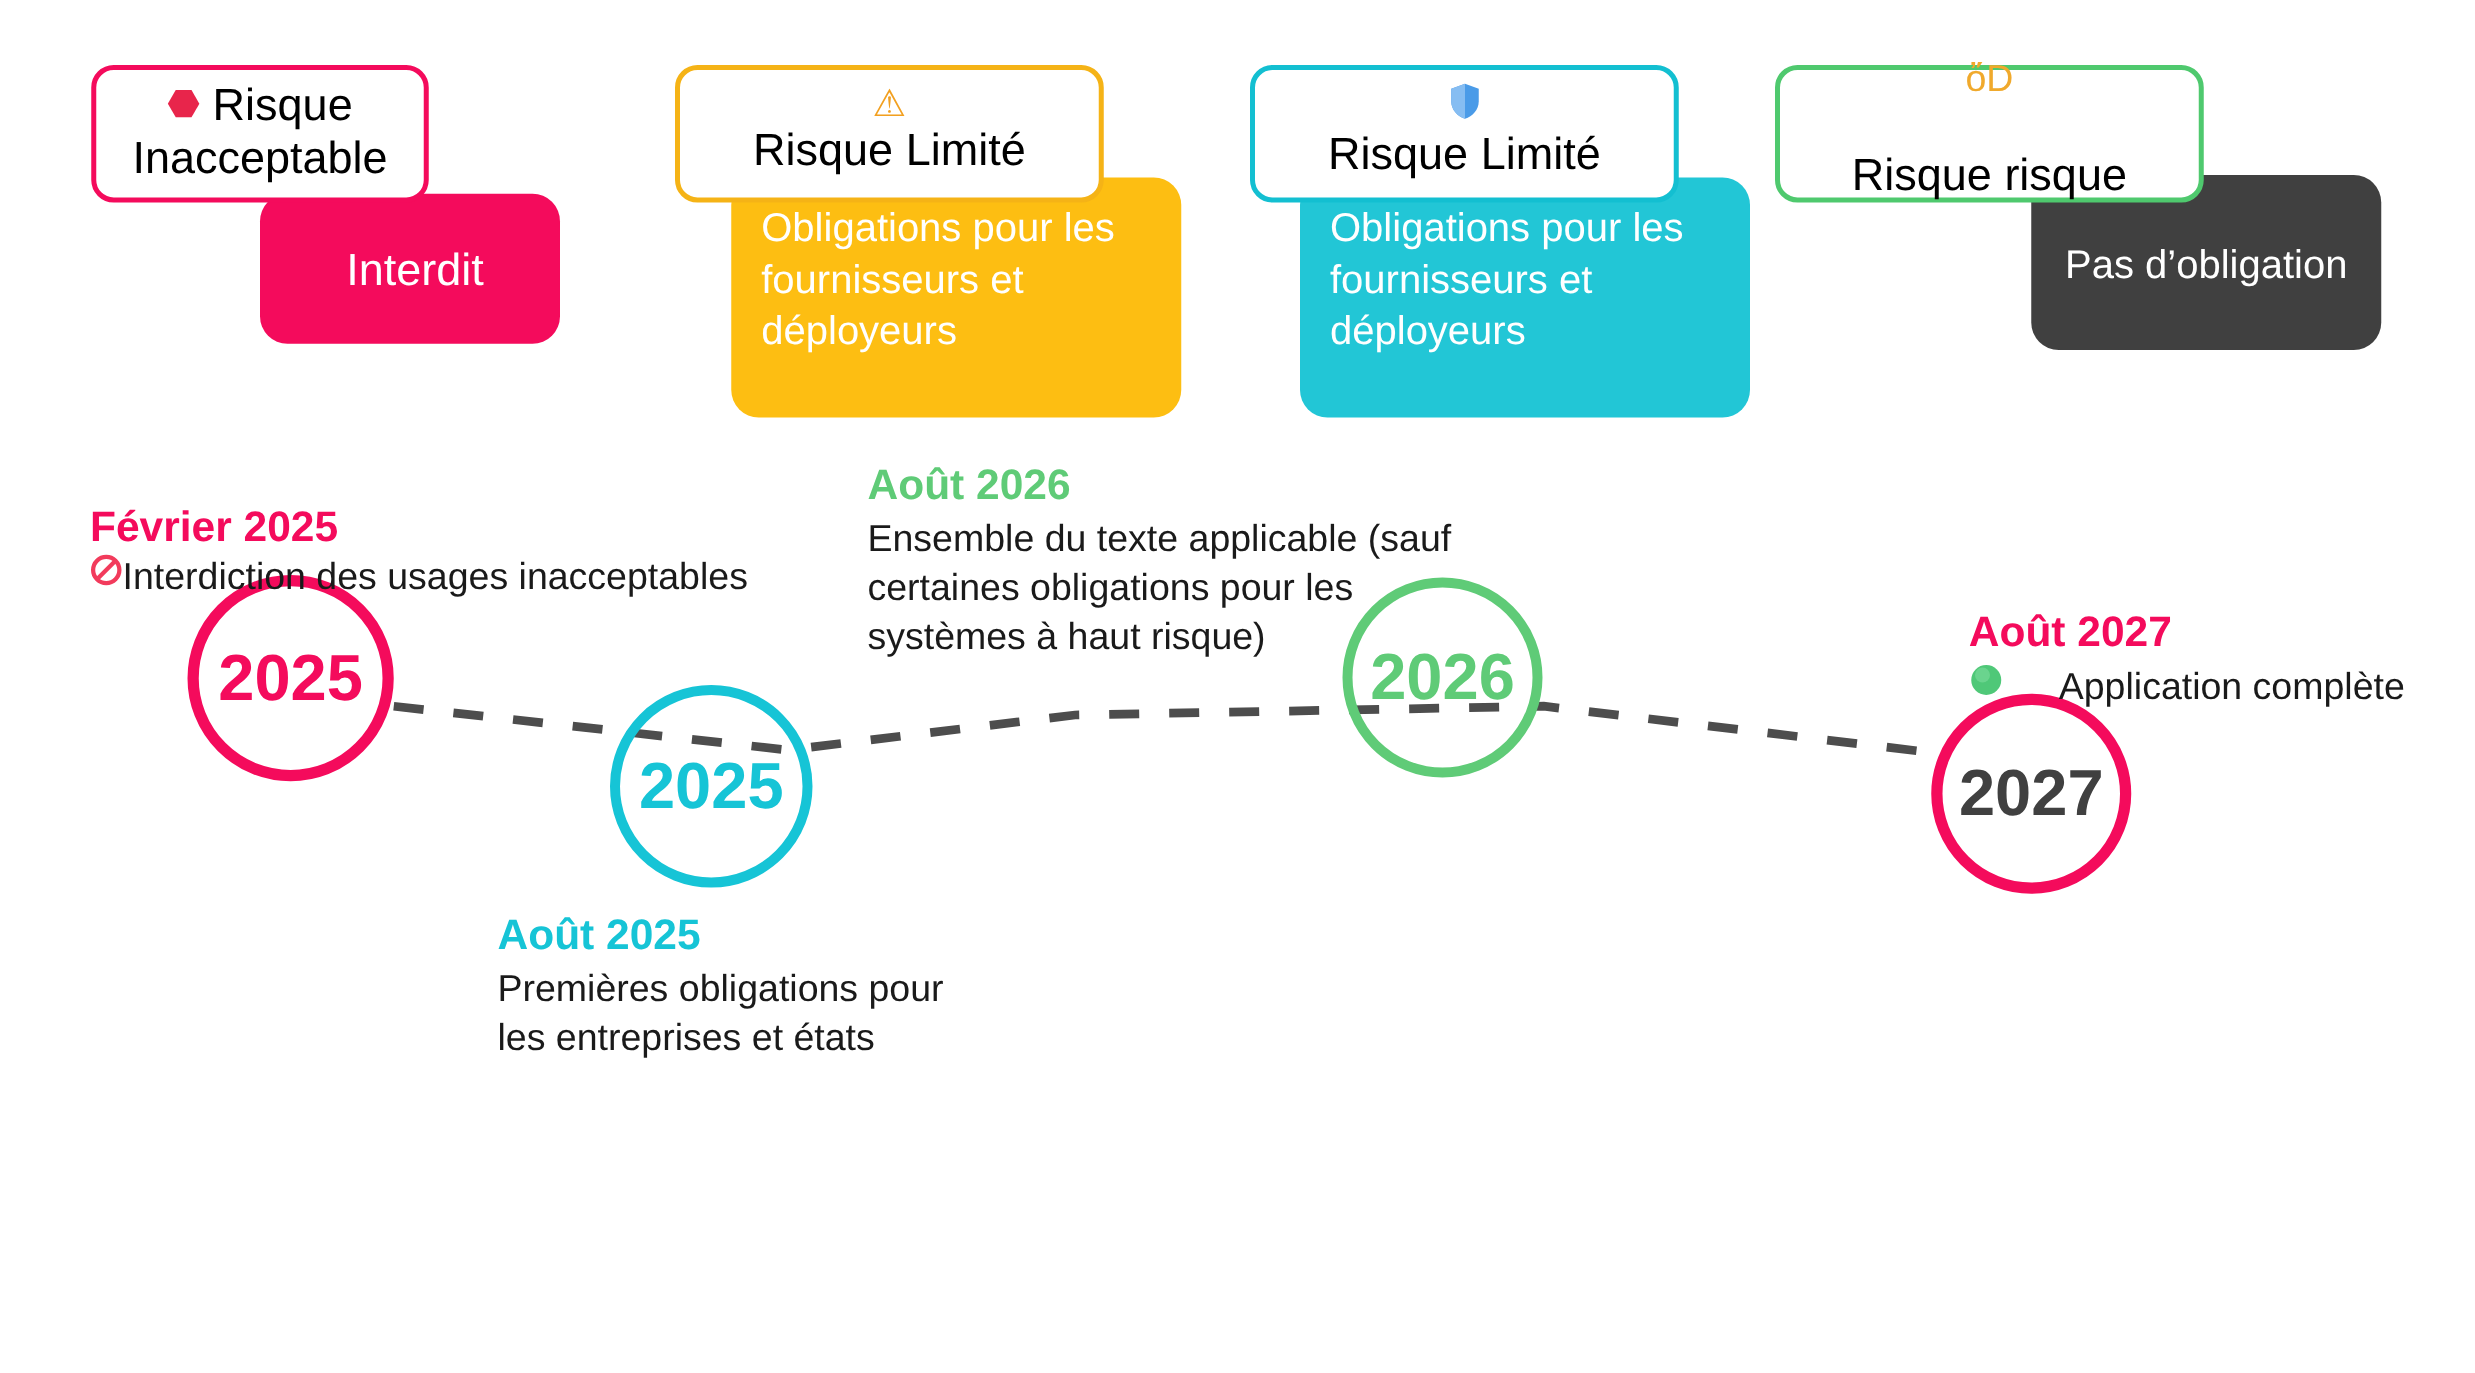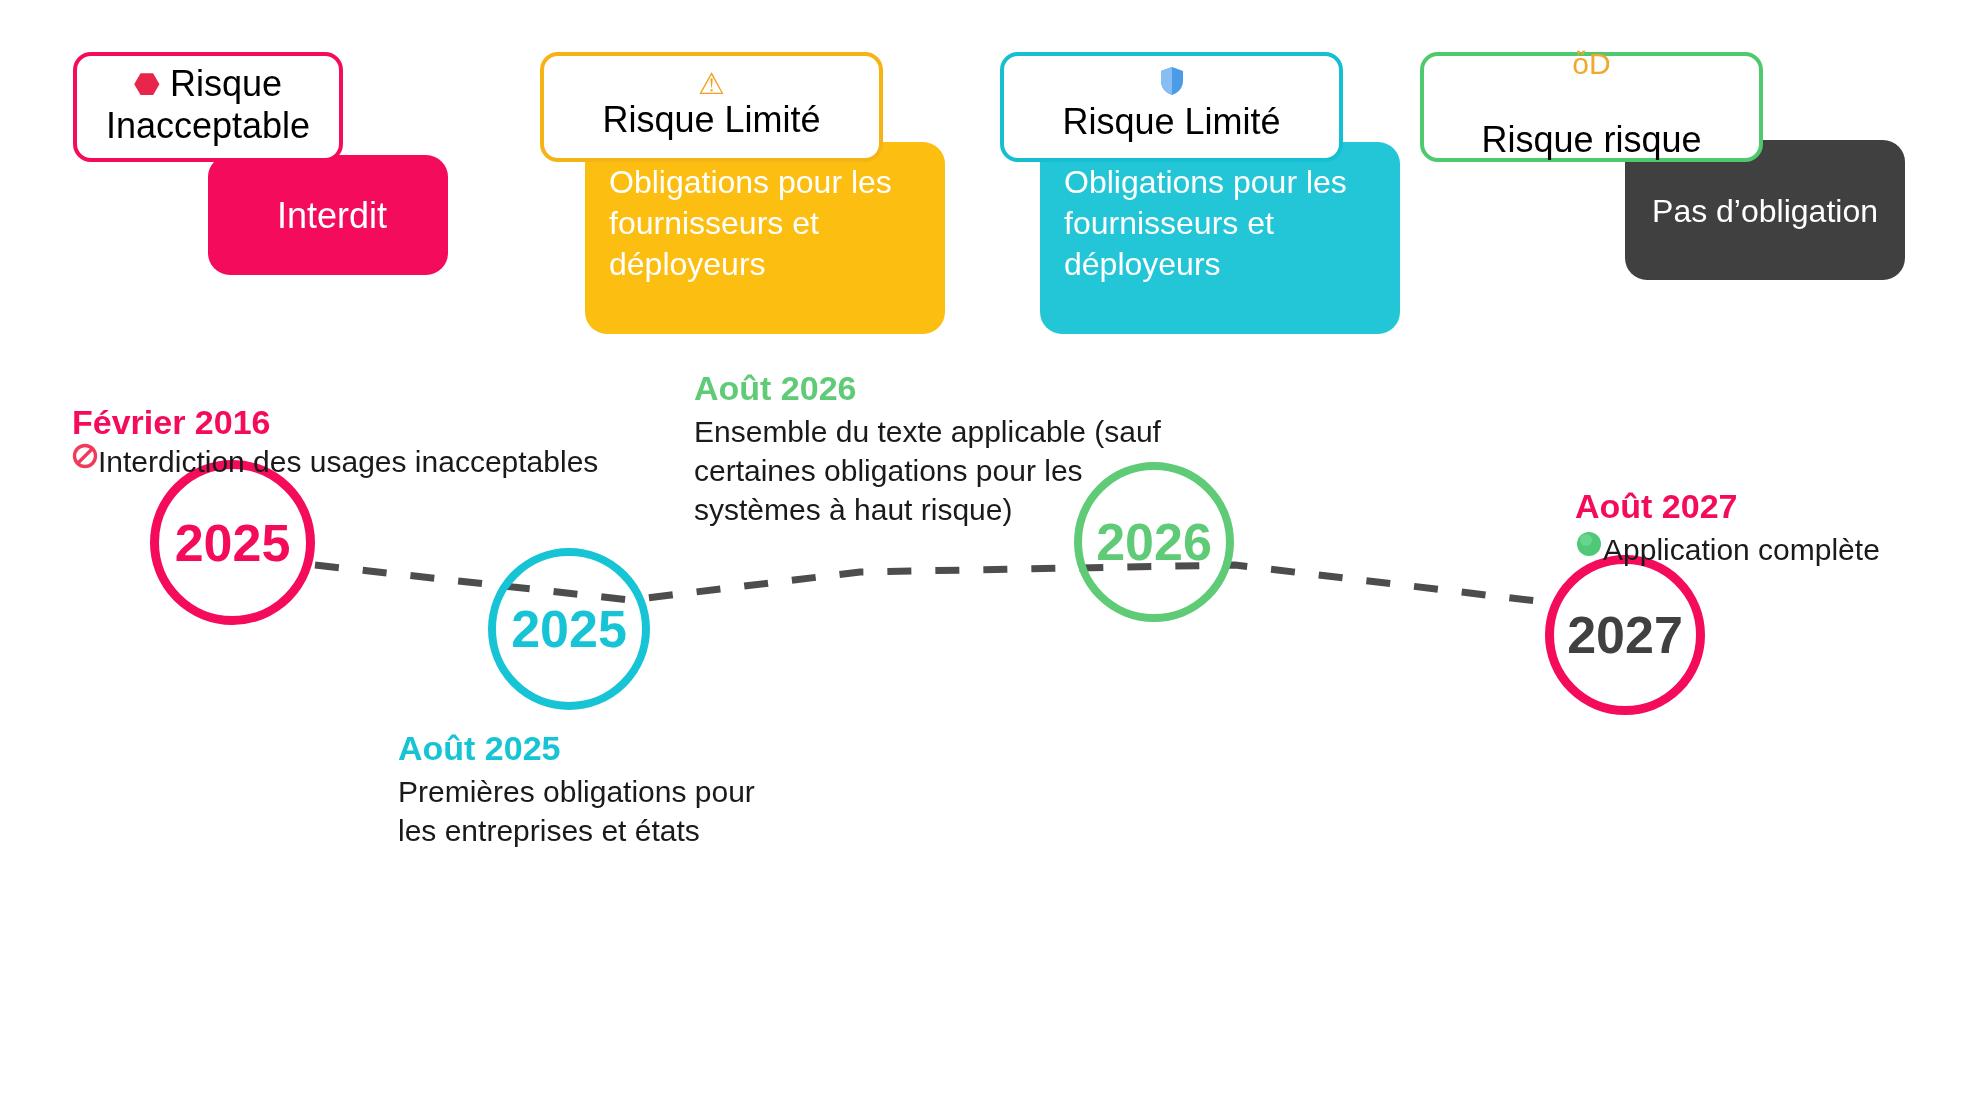--- a/index.html
+++ b/index.html
@@ -183,21 +183,21 @@
 
 </div>
 
 <div id="timeline">
 
   <svg id="timeline-svg" width="1980" height="758">
     <polyline points="315,225 630,260 860,232 1235,225 1545,262" fill="none" stroke="#4D4D4D" stroke-width="7" stroke-dasharray="24 24" stroke-linecap="butt"></polyline>
   </svg>
 
   <div class="tl-block" style="left:72px; top:62px; width:560px;">
-    <div class="tl-date" style="color:#F40B5C;">Février 2016</div>
+    <div class="tl-date" style="color:#F40B5C;">Février 2025</div>
     <div class="tl-desc-row">
       <span class="tl-bullet-emoji">
         <svg width="26" height="26" viewBox="0 0 26 26">
           <circle cx="13" cy="13" r="10.5" fill="none" stroke="#F23B5C" stroke-width="3.4"></circle>
           <line x1="6" y1="20" x2="20" y2="6" stroke="#F23B5C" stroke-width="3.4"></line>
         </svg>
       </span>
       <span class="tl-desc" style="margin-top:0;">Interdiction des usages inacceptables</span>
     </div>
   </div>
@@ -223,20 +223,20 @@
 
   <div class="tl-block" style="left:1575px; top:146px; width:420px;">
     <div class="tl-date" style="color:#F40B5C;">Août 2027</div>
     <div class="tl-desc-row" style="margin-top:4px;">
       <span class="tl-bullet-emoji">
         <svg width="28" height="28" viewBox="0 0 28 28">
           <circle cx="14" cy="14" r="12" fill="#4FC878"></circle>
           <circle cx="11" cy="10" r="6" fill="#79DA9A" opacity="0.65"></circle>
         </svg>
       </span>
-      <span class="tl-desc" style="margin-top:0;">Application complète</span>
+      <span class="tl-desc" style="margin-top:0;margin-left:44px;">Application complète</span>
     </div>
   </div>
   <div class="tl-circle" style="left:1545px; top:215px; width:160px; height:160px; border-width:9px; border-color:#F40B5C;">
     <span class="tl-circle-label" style="color:#404040;">2027</span>
   </div>
 
 </div>
 
 </body></html>

